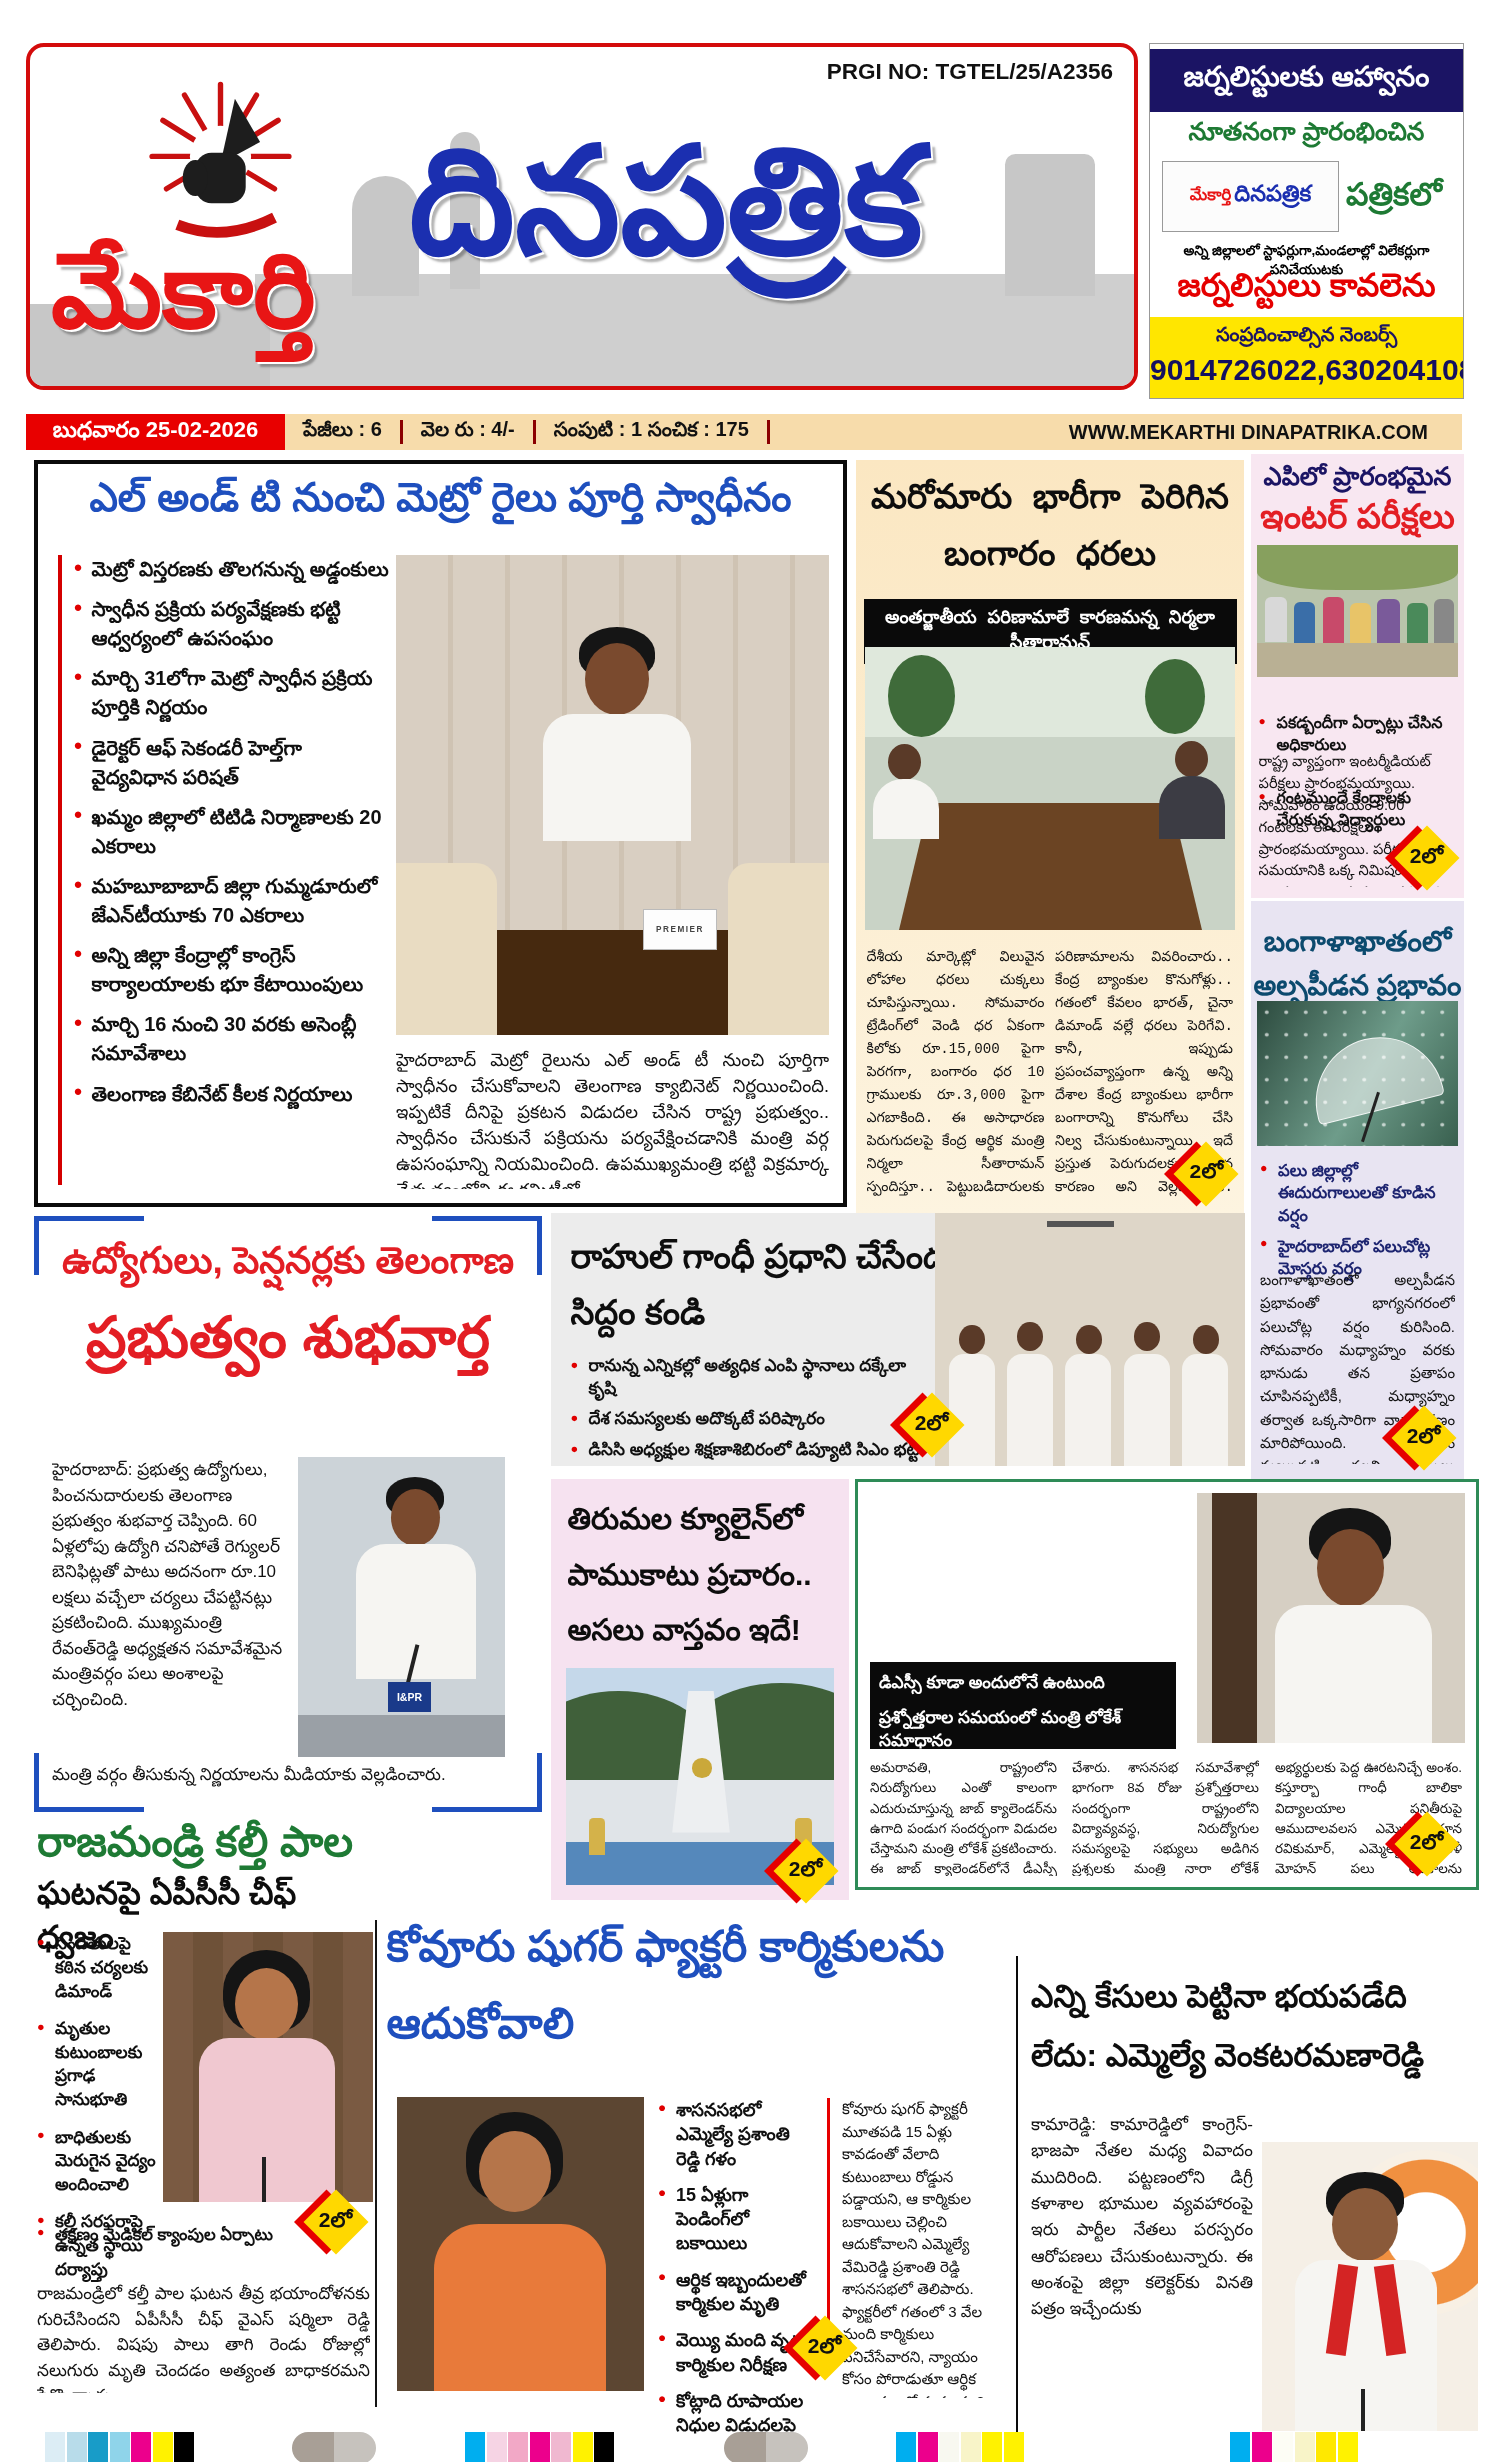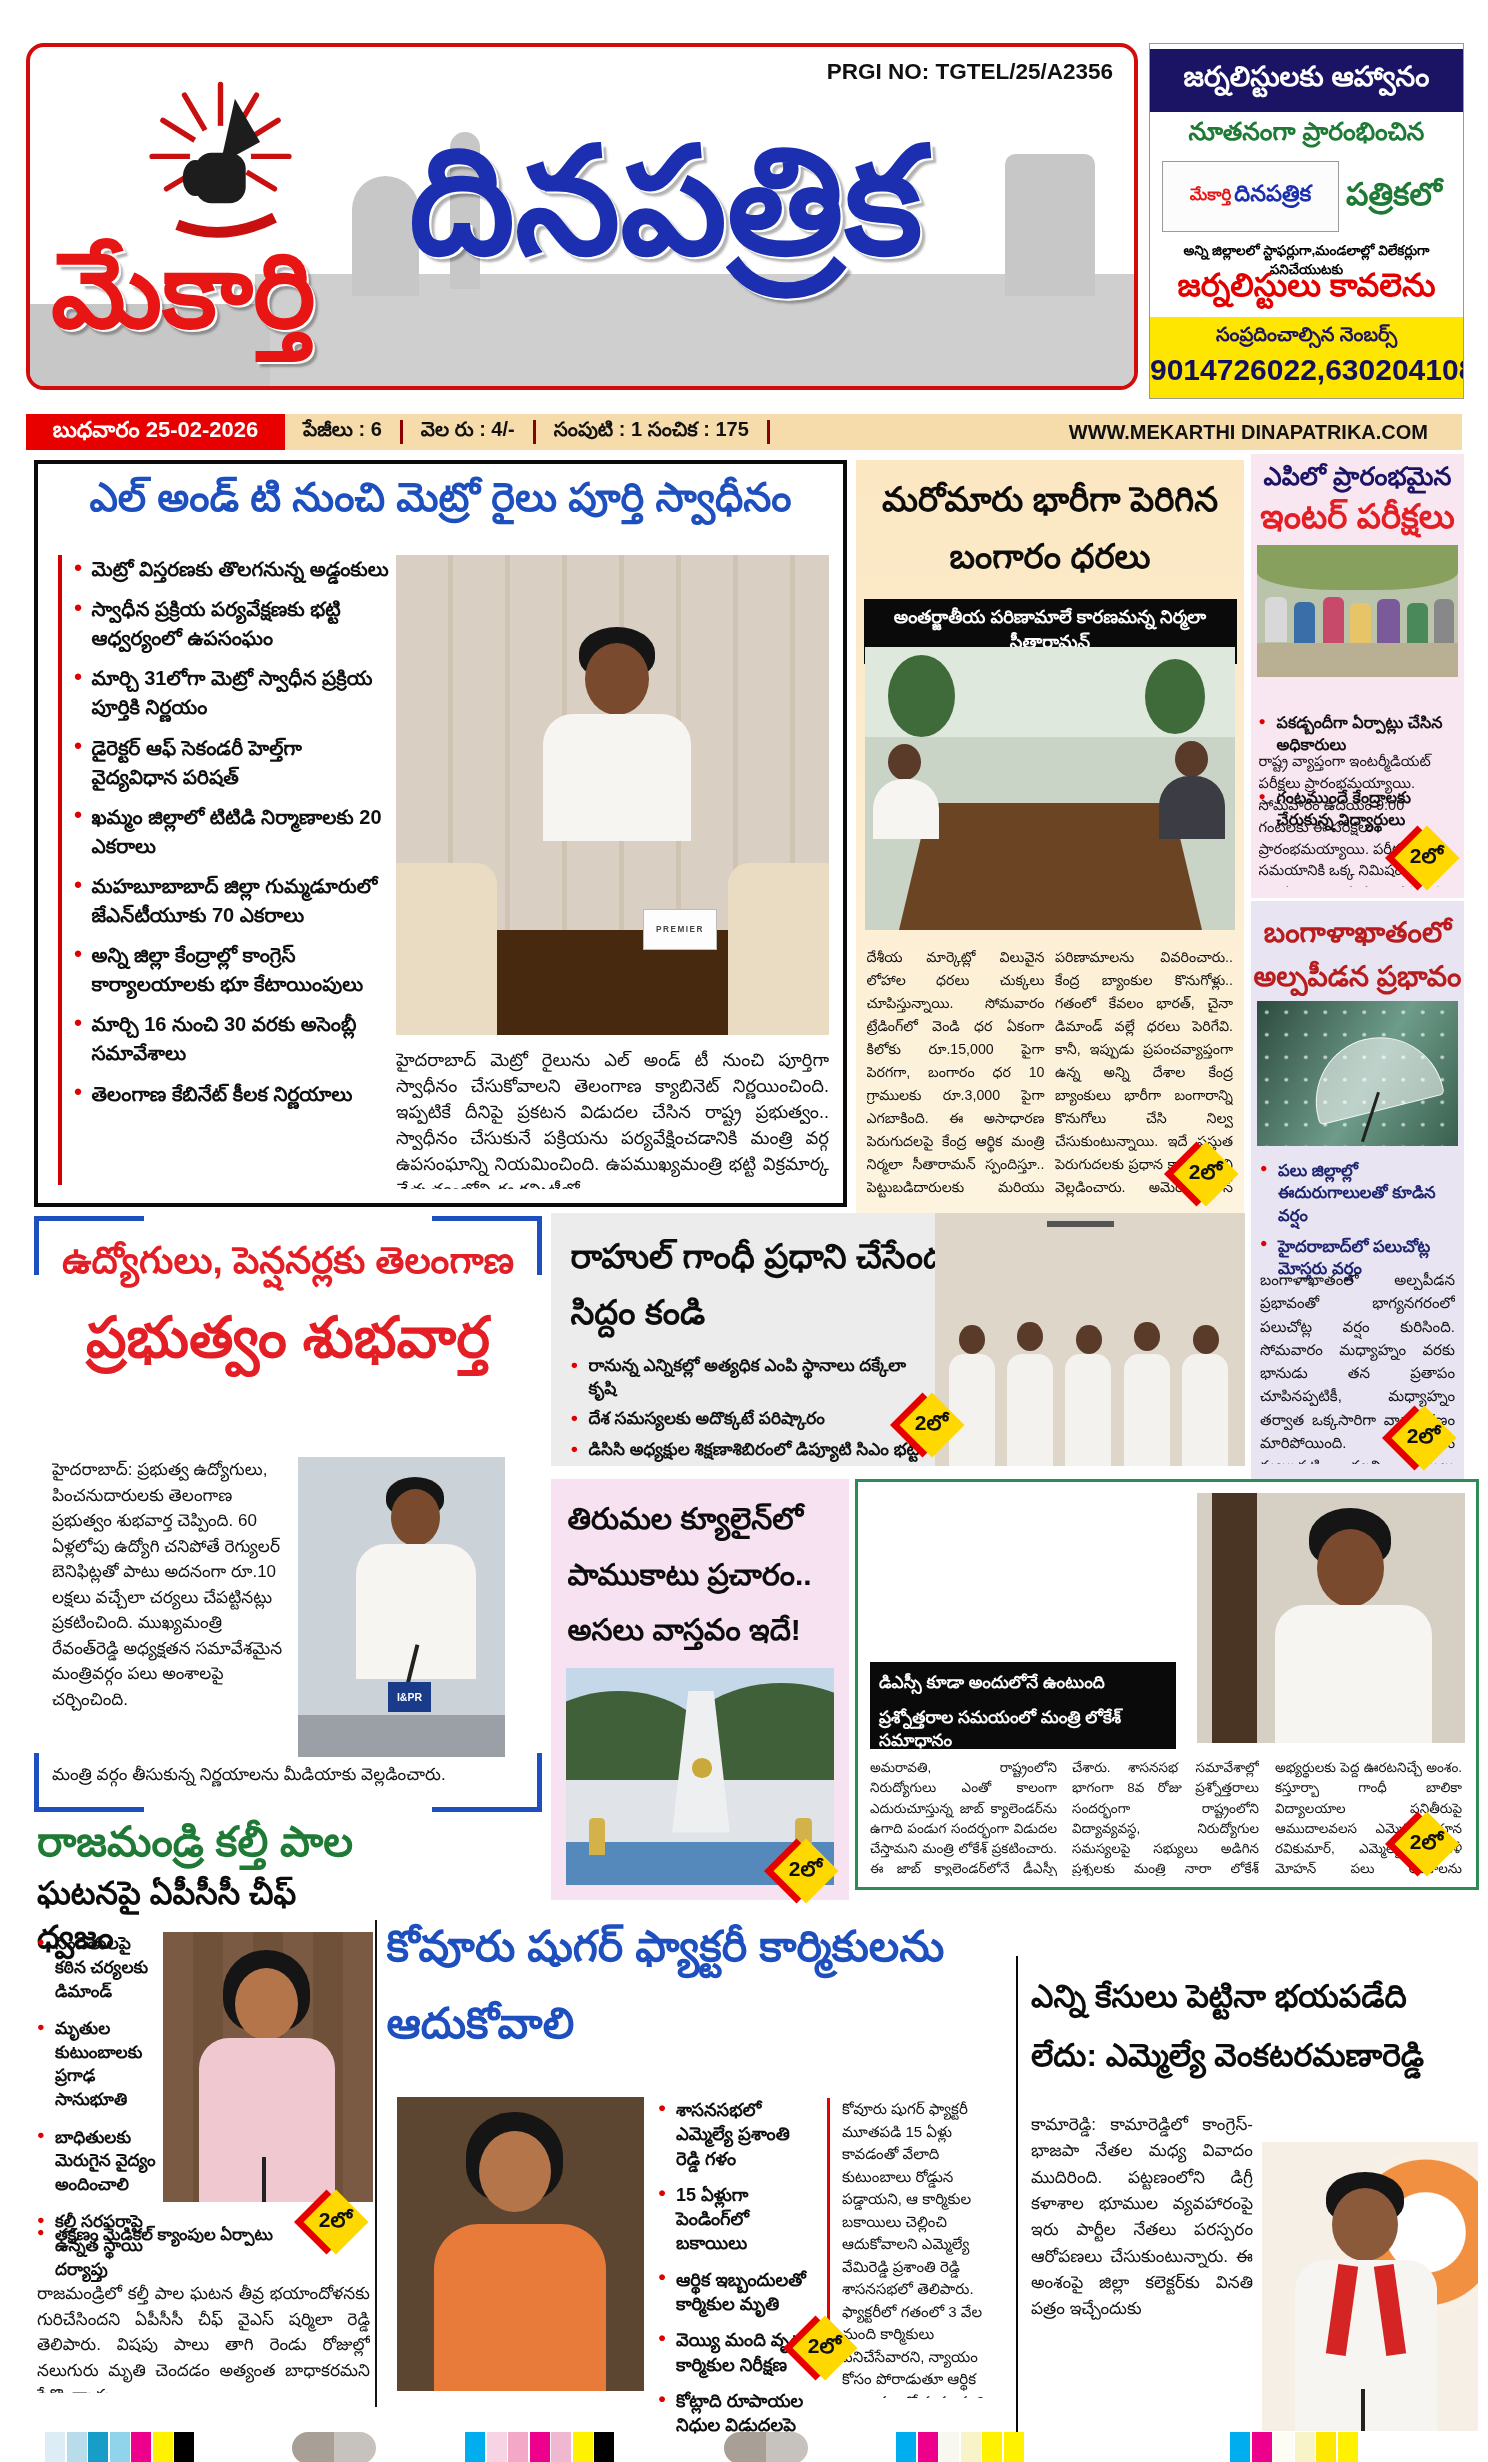--- a/index.html
+++ b/index.html
@@ -51,38 +51,38 @@
   
   .metro{left:34px;top:460px;width:805px;height:739px;border:4.5px solid #0a0a0a;background:#fff;}
   .metro-h{left:0;top:10.5px;width:100%;font-size:40px;font-weight:bold;color:#1e4fbe;}
   .metro-bullets{left:19.5px;top:91px;width:318px;border-left:4.5px solid #d40000;padding-left:12px;display:flex;flex-direction:column;gap:11.2px;height:630px;overflow:hidden;}
   .metro-bullets .bi{font-size:20px;line-height:1.45;}
   .metro-photo{left:358px;top:91px;width:433px;height:480px;background:repeating-linear-gradient(90deg,#d9cfc2 0 52px,#cfc3b3 52px 57px);}
   .metro-body{left:358px;top:583px;width:433px;height:142px;font-size:18px;line-height:1.45;color:#111;}
   .premier{position:absolute;left:247px;top:354px;width:72px;height:39px;background:#fdfdfd;border:0.7px solid #bbb;display:flex;align-items:center;justify-content:center;font-size:8.2px;letter-spacing:1.5px;color:#444;font-weight:bold;}
 
   
-  .gold{left:856px;top:460px;width:388px;height:757px;background:linear-gradient(180deg,#fbe7c2,#fdf4e0);}
+  .gold{left:856px;top:460px;width:388px;height:757px;background:linear-gradient(180deg,#fbe7c2,#fdf4e0);font-family:Liberation Mono, monospace;}
   .gold-h{left:0;top:10.5px;width:100%;font-size:34px;font-weight:bold;color:#0d0d0d;line-height:1.7;}
   .gold-sub{left:7.5px;top:139px;width:361px;background:#0a0a0a;color:#fff;font-size:18px;font-weight:bold;text-align:center;padding:7.5px 6px;}
   .gold-photo{left:9px;top:187px;width:370px;height:283px;background:#c9d3c6;}
   .gold-col{position:absolute;top:486px;width:178px;height:255px;font-size:14.2px;line-height:1.62;color:#111;overflow:hidden;}
 
   
   .inter{left:1251px;top:454px;width:213px;height:444px;background:#f8e7f1;}
   .inter-k{left:0;top:7.5px;width:100%;font-size:25.5px;font-weight:bold;color:#1b1464;}
   .inter-h{left:0;top:43px;width:100%;font-size:34px;font-weight:900;color:#e31e24;}
   .inter-photo{left:6px;top:91px;width:201px;height:132px;background:#b9c4ab;}
   .inter-bullets{left:7.5px;top:232px;width:199px;display:flex;flex-direction:column;gap:6px;}
   .inter-bullets .bi{font-size:16px;line-height:1.35;margin-top:26px;}
   .inter-body{left:7.5px;top:297px;width:198px;height:136px;font-size:14.6px;line-height:1.5;color:#111;}
 
   
   .wx{left:1251px;top:901px;width:213px;height:580px;background:#e8e4f2;}
-  .wx-h{left:0;top:9px;width:100%;font-size:28.5px;font-weight:bold;color:#b91c1c;line-height:1.55;}
+  .wx-h{left:0;top:18px;width:100%;font-size:28.5px;font-weight:bold;color:#0c4a6e;line-height:1.55;}
   .wx-photo{left:6px;top:100px;width:201px;height:145px;background:linear-gradient(120deg,#2c4a3e,#6e9c8a 55%,#39604f);}
   .rain{position:absolute;inset:0;background-image:radial-gradient(circle,rgba(255,255,255,.65) 1.5px,transparent 2.2px);background-size:19.5px 22.5px;}
   .umb{position:absolute;left:52px;top:37px;width:127px;height:71px;background:rgba(255,255,255,.55);border-radius:112px 112px 9px 9px;transform:rotate(-14deg);border:1.5px solid rgba(255,255,255,.8);}
   .umb-handle{position:absolute;left:112px;top:90px;width:3px;height:52px;background:#222;transform:rotate(18deg);}
   .wx-bullets{left:9px;top:258px;width:196px;display:flex;flex-direction:column;gap:9px;}
   .wx-bullets .bi{font-size:16.5px;line-height:1.35;color:#1d2470;}
   .wx-body{left:9px;top:367px;width:195px;height:196px;font-size:15px;line-height:1.55;color:#111;}
 
   
   .emp{left:34px;top:1216px;width:508px;height:596px;}

